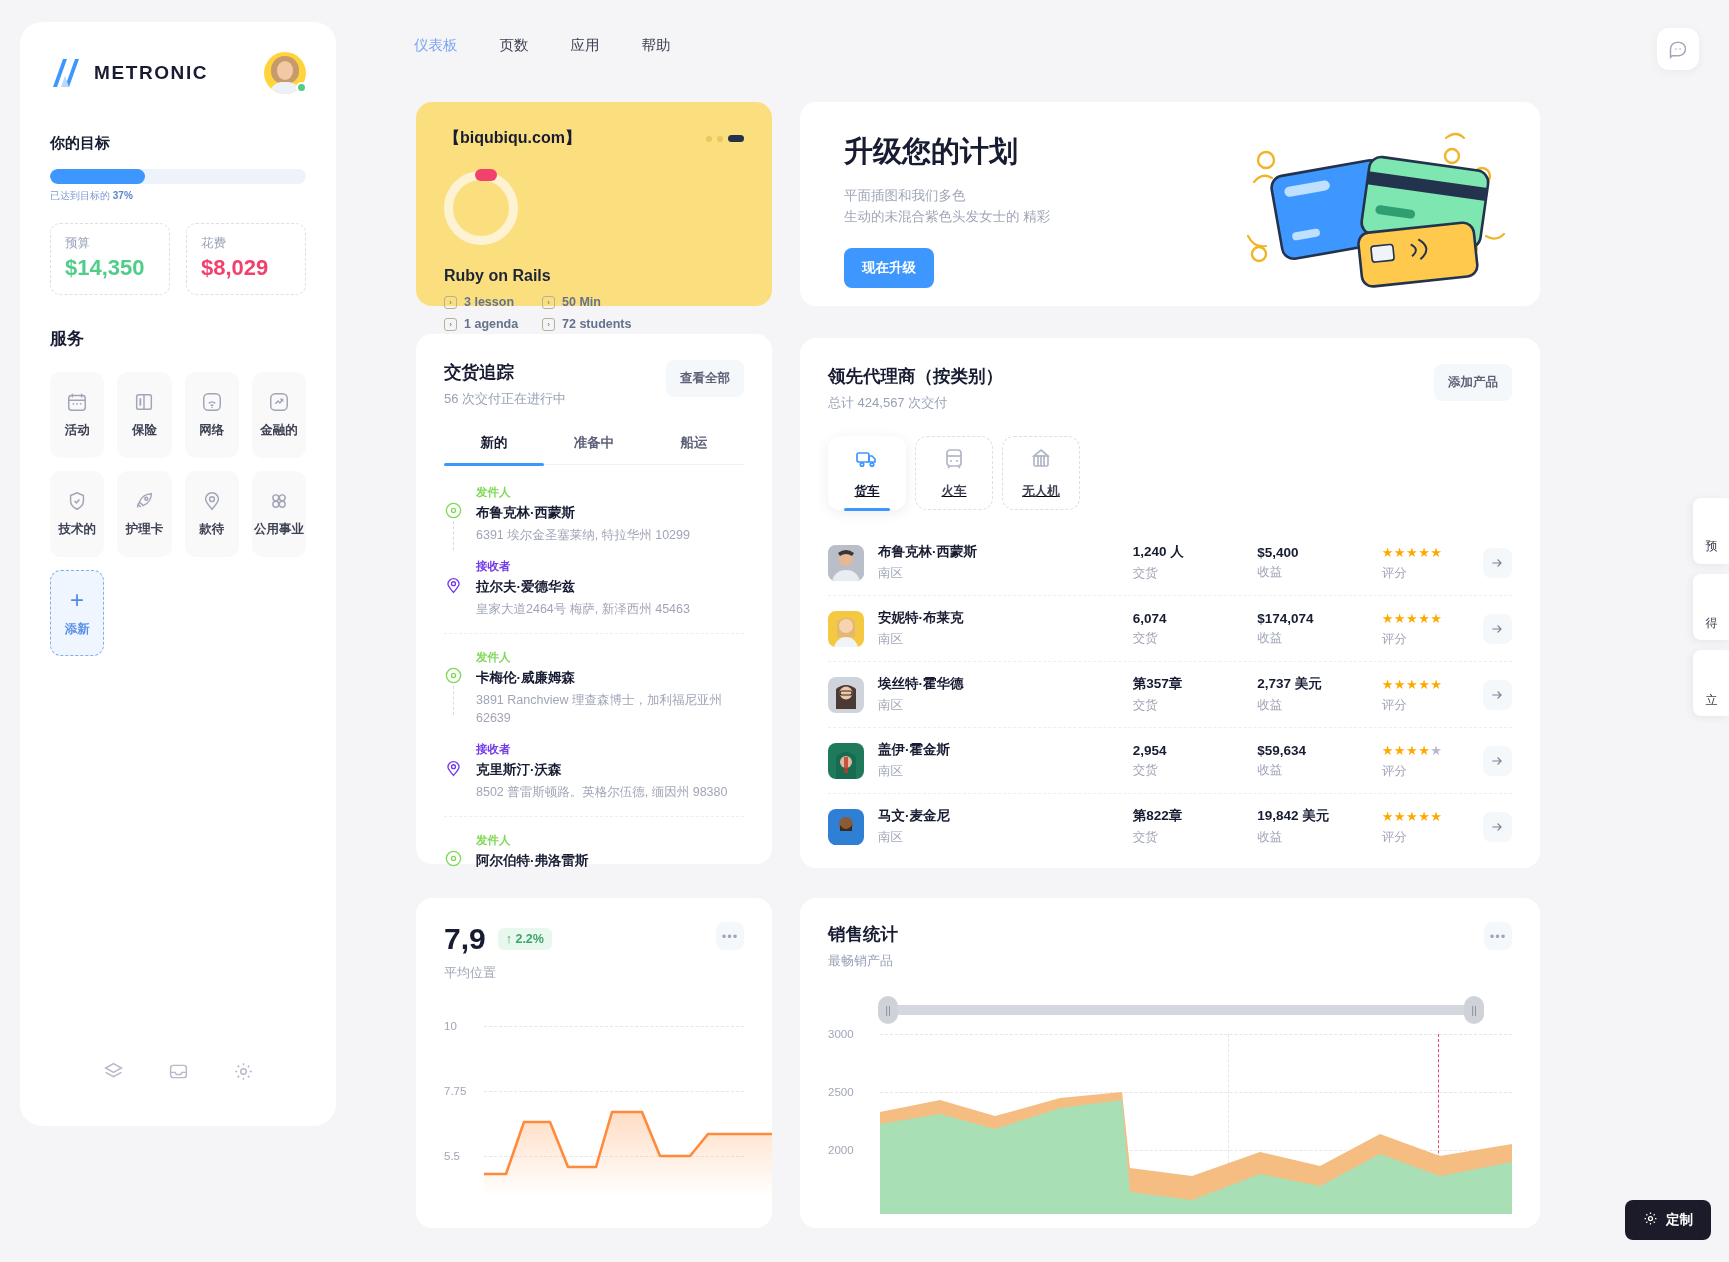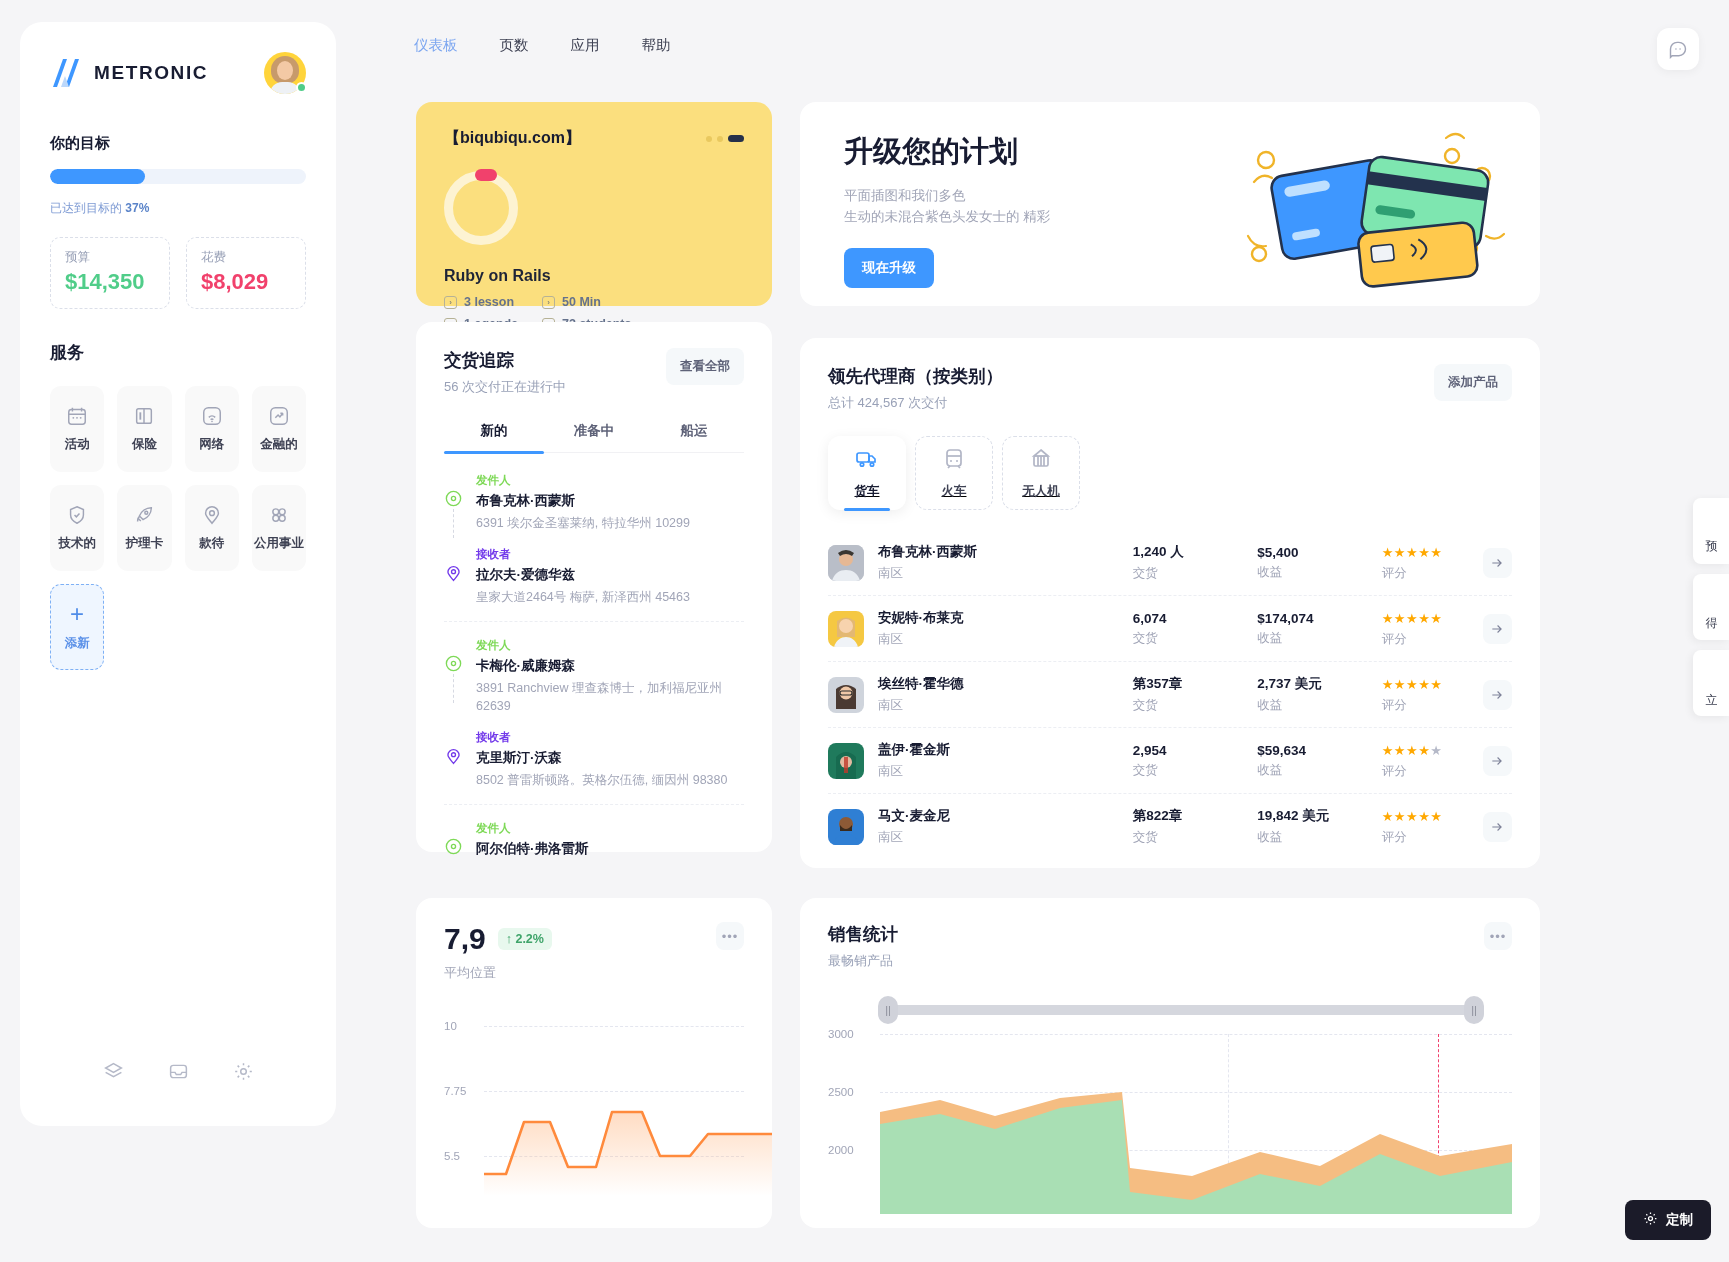--- a/index.html
+++ b/index.html
@@ -35,21 +35,21 @@
     width: 11px; height: 11px; border-radius: 50%;
     background: #50cd89; border: 2px solid #fff;
   }
 
   .goal-title { margin-top: 40px; font-size: 15px; font-weight: 700; color: #181c32; }
   .progress-track {
     margin-top: 16px; height: 15px; border-radius: 8px;
     background: #eef3fb; position: relative; overflow: hidden;
   }
   .progress-fill { height: 100%; width: 37%; border-radius: 8px; background: #3e97ff; }
-  .goal-sub { margin-top: 16px; font-size: 12px; color: #7e9bd4; }
+  .goal-sub { margin-top: 5px; font-size: 10px; color: #7e9bd4; }
   .goal-sub b { color: #5b84c9; font-weight: 600; }
 
   .stat-row { display: flex; gap: 16px; margin-top: 20px; }
   .stat-box {
     flex: 1; border: 1px dashed #dbdfe9; border-radius: 10px;
     padding: 11px 14px 13px;
   }
   .stat-label { font-size: 12.5px; color: #99a1b7; }
   .stat-value { font-size: 22px; font-weight: 700; margin-top: 3px; }
   .stat-value.green { color: #50cd89; }
@@ -122,21 +122,21 @@
   .upg-inner { padding: 30px 0 0 44px; position: relative; z-index: 2; }
   .upg-title { font-size: 29px; font-weight: 700; color: #181c32; }
   .upg-text { margin-top: 14px; font-size: 13.5px; color: #a1a5b7; line-height: 1.55; }
   .upg-btn {
     margin-top: 20px; background: #3e97ff; color: #fff; border: 0; border-radius: 8px;
     padding: 11px 18px; font-size: 13.5px; font-family: inherit; cursor: pointer; font-weight: 600;
   }
   .upg-art { position: absolute; right: 26px; top: 14px; width: 300px; height: 180px; }
 
   
-  #delivery-card { left: 416px; top: 322px; width: 356px; height: 530px; padding: 26px 28px 0; }
+  #delivery-card { left: 416px; top: 334px; width: 356px; height: 530px; padding: 26px 28px 0; }
   .dl-head { display: flex; justify-content: space-between; align-items: flex-start; }
   .tabs { display: flex; gap: 0; margin-top: 26px; border-bottom: 1px solid #f1f1f4; }
   .tab {
     flex: 1; text-align: center; font-size: 13.5px; font-weight: 600;
     color: #5e6278; padding-bottom: 12px; position: relative; cursor: pointer;
   }
   .tab.active { color: #181c32; }
   .tab.active:after {
     content: ""; position: absolute; left: 0; right: 0; bottom: -2px;
     height: 3px; border-radius: 2px; background: #3e97ff;

